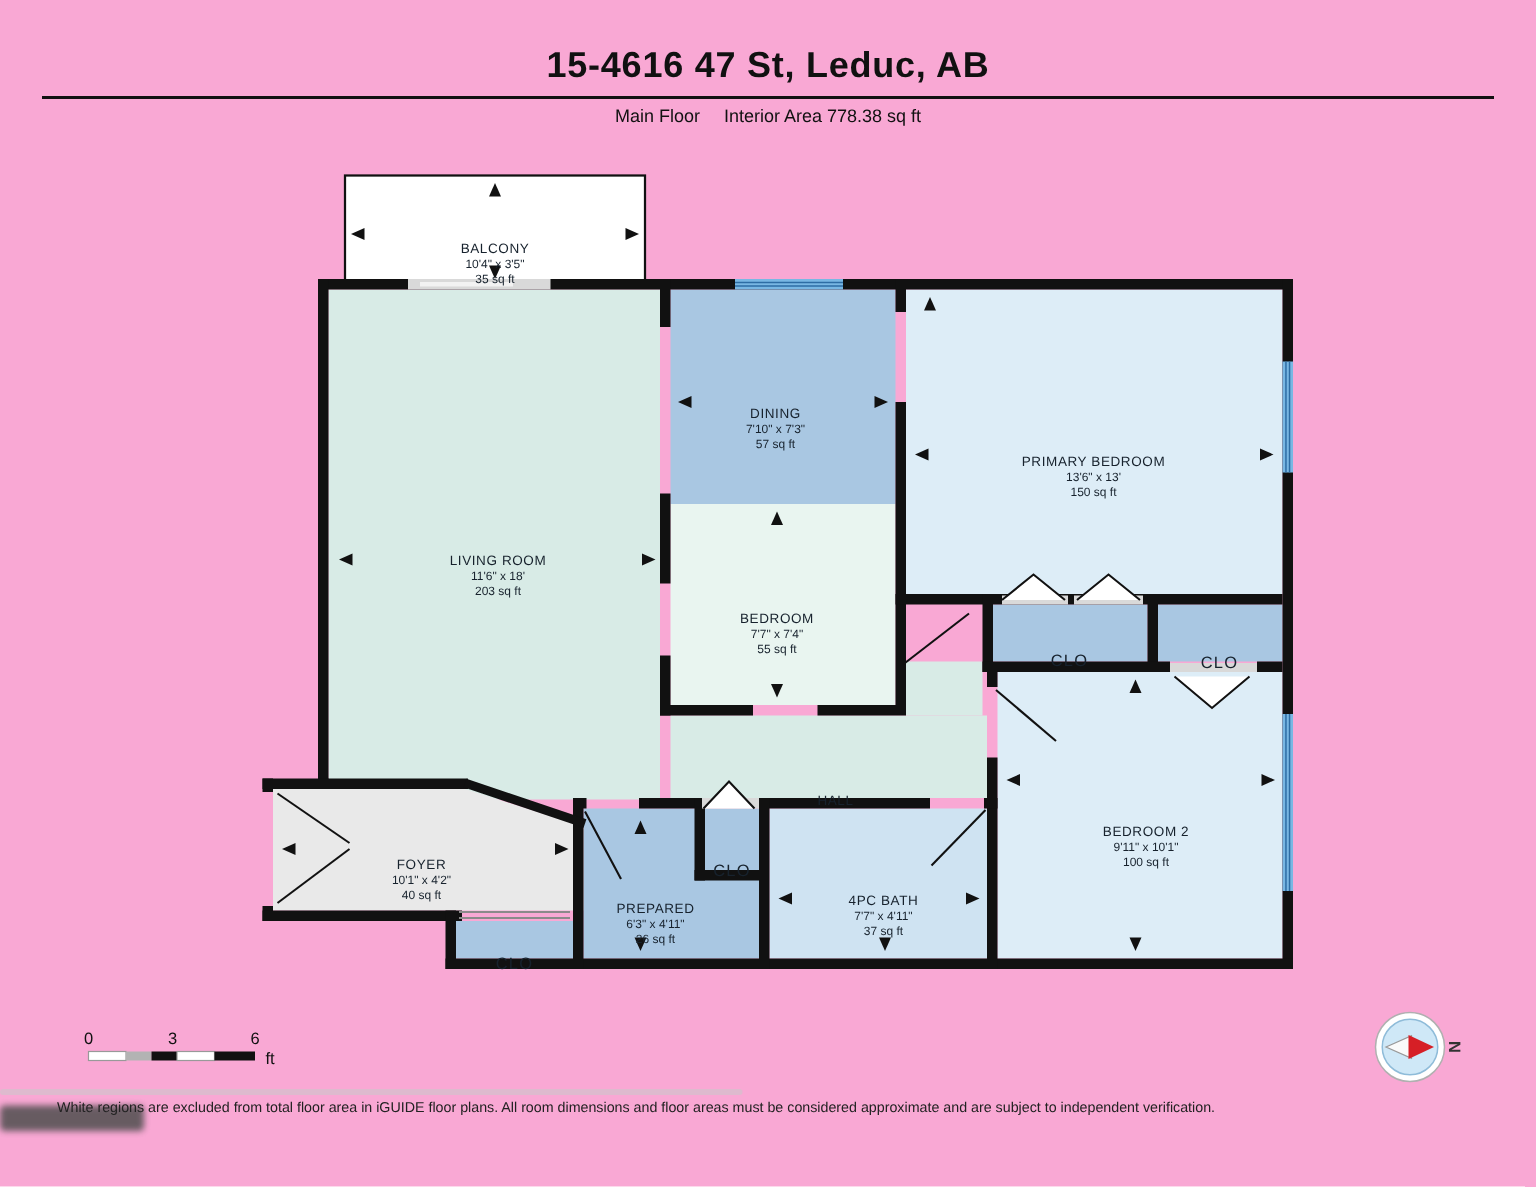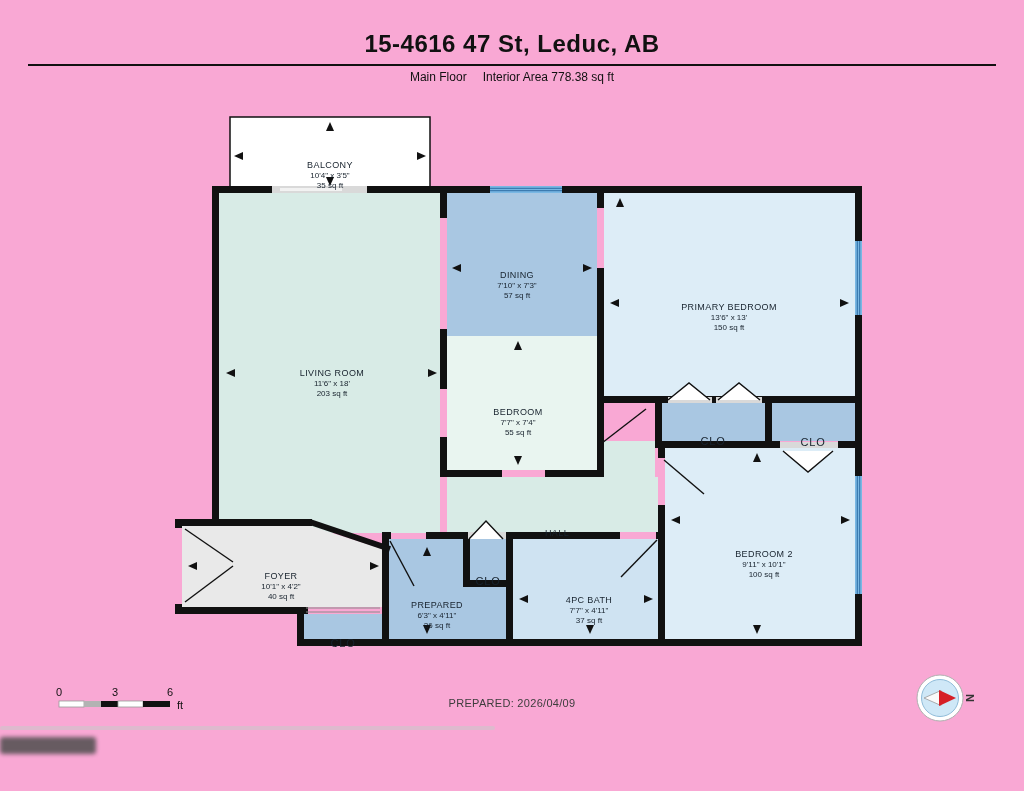--- a/index.html
+++ b/index.html
@@ -232,17 +232,17 @@
   <div class="lbl clo-lbl" style="left:813px;top:424px">
     <div class="n">CLO</div>
   </div>
   <div class="lbl clo-lbl" style="left:488px;top:563px">
     <div class="n">CLO</div>
   </div>
   <div class="lbl clo-lbl" style="left:343px;top:625px">
     <div class="n">CLO</div>
   </div>
 
-  <div class="prepared">PREPARED: 2026/04/09</div>
   <div class="smudge-line"></div>
   <div class="smudge-blob"></div>
+  <div class="disclaimer">White regions are excluded from total floor area in iGUIDE floor plans. All room dimensions and floor areas must be considered approximate and are subject to independent verification.</div>
 
 </div>
 
 </body></html>

